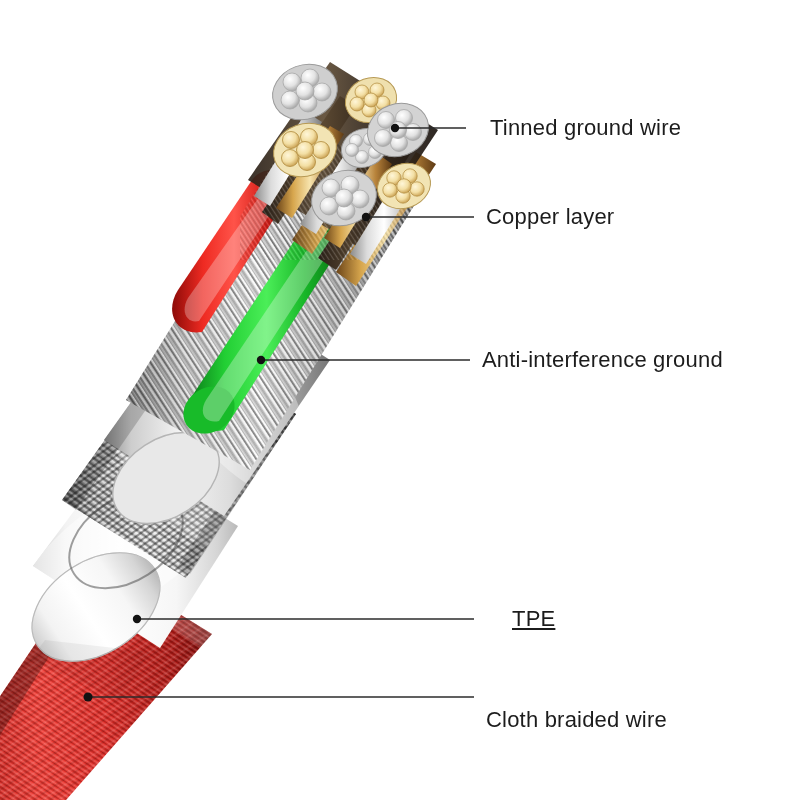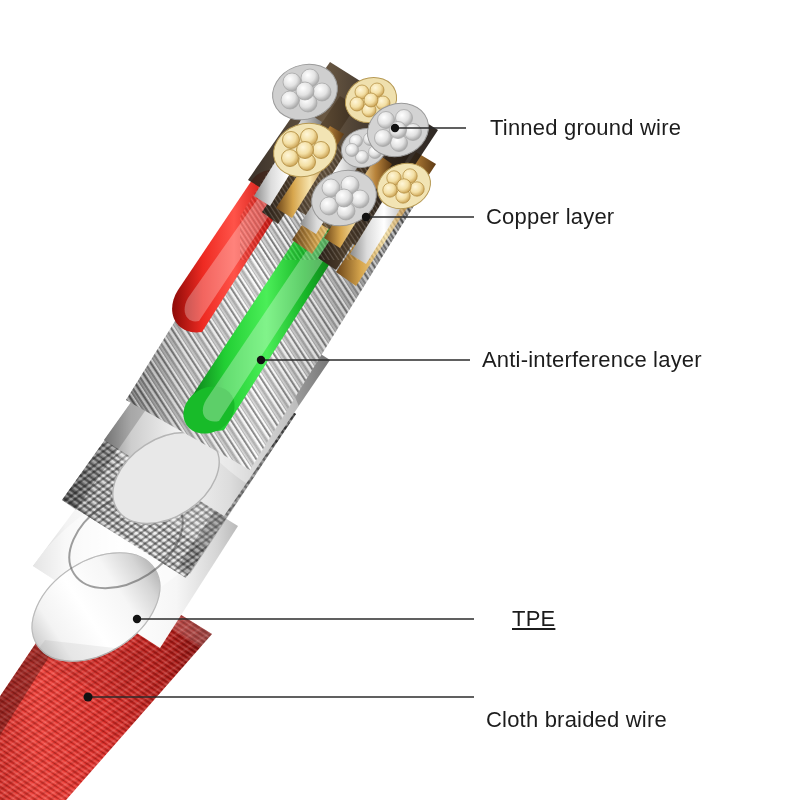--- a/index.html
+++ b/index.html
@@ -372,19 +372,19 @@
         <line x1="88" y1="697" x2="474" y2="697" stroke="#2b2b2b" stroke-width="1.6"></line>
         <circle cx="88" cy="697" r="4.5" fill="#121212"></circle>
       </g>
     </g>
   </svg>
 
   <div class="label-text" style="left:478px;top:117px;margin-left:12px;">Tinned ground wire</div>
 
   <div class="label-text" style="left:486px;top:206px;">Copper layer</div>
 
-  <div class="label-text" style="left:482px;top:349px;">Anti-interference layer</div>
+  <div class="label-text" style="left:482px;top:349px;">Anti-interference ground</div>
 
   <div class="label-text" style="left:512px;top:608px;text-decoration:underline;">TPE</div>
 
   <div class="label-text" style="left:486px;top:686px;margin-top:23px;">Cloth braided wire</div>
 
 </div>
 
 </body></html>

